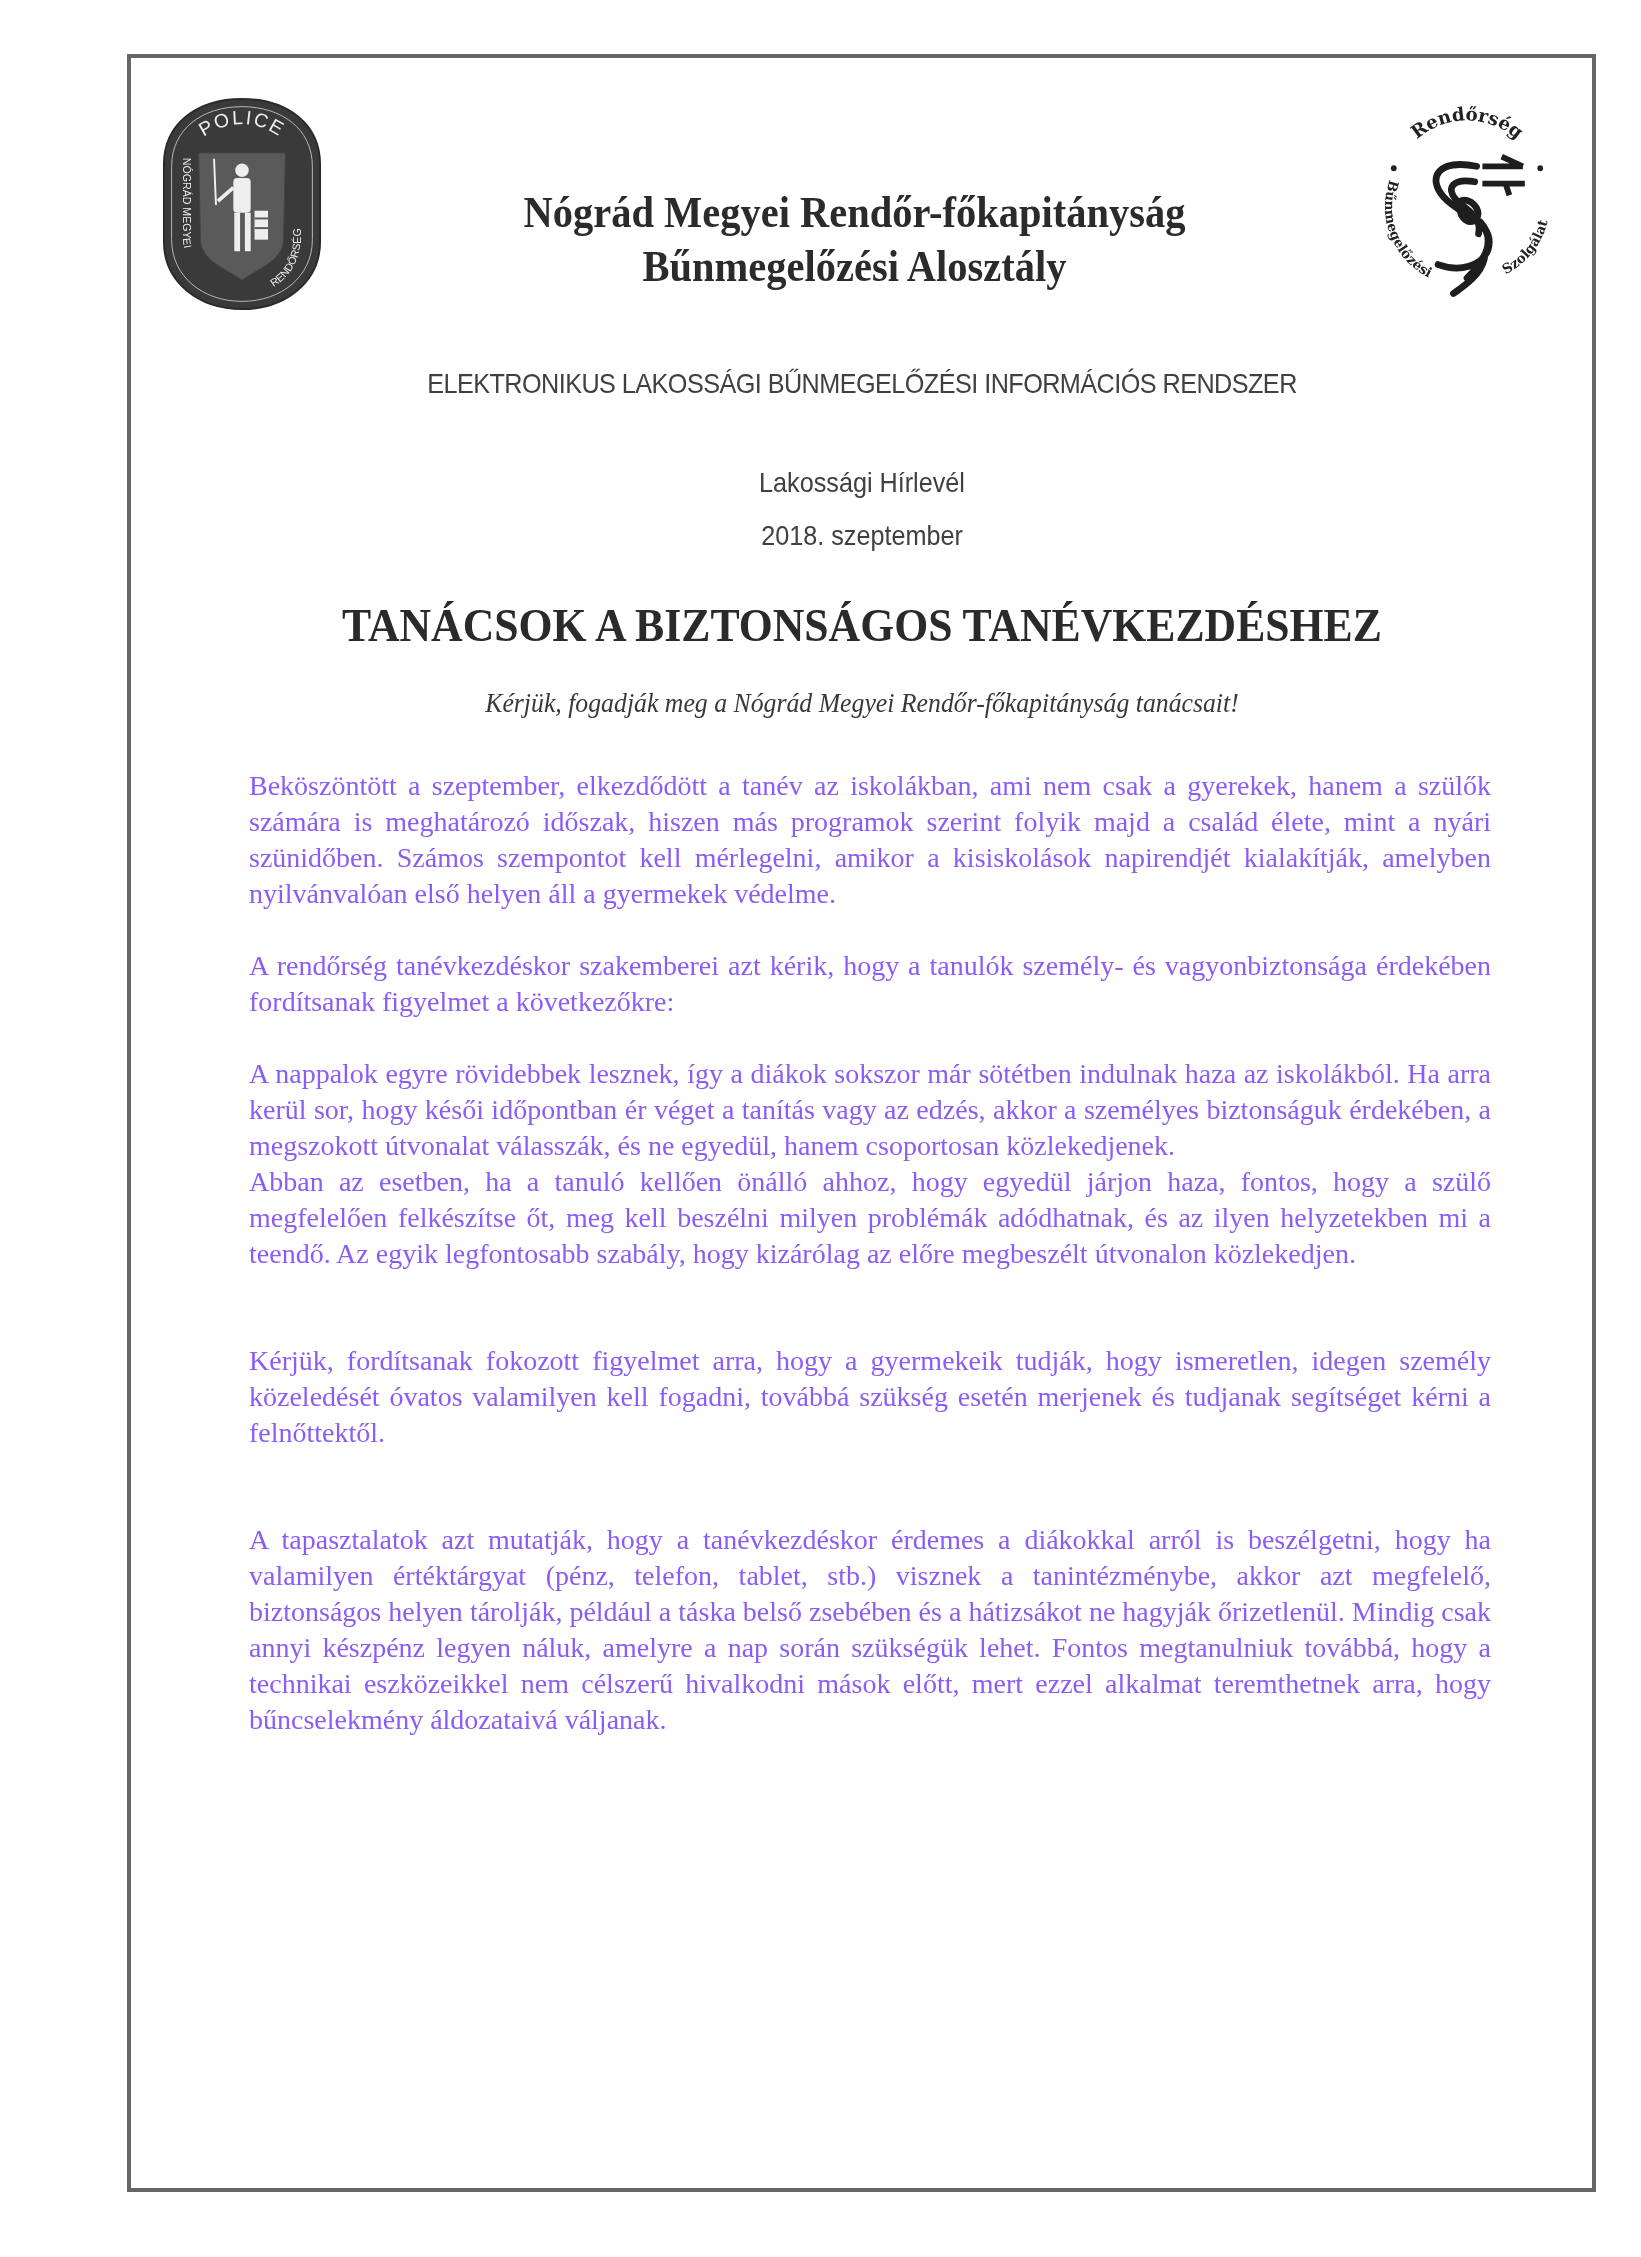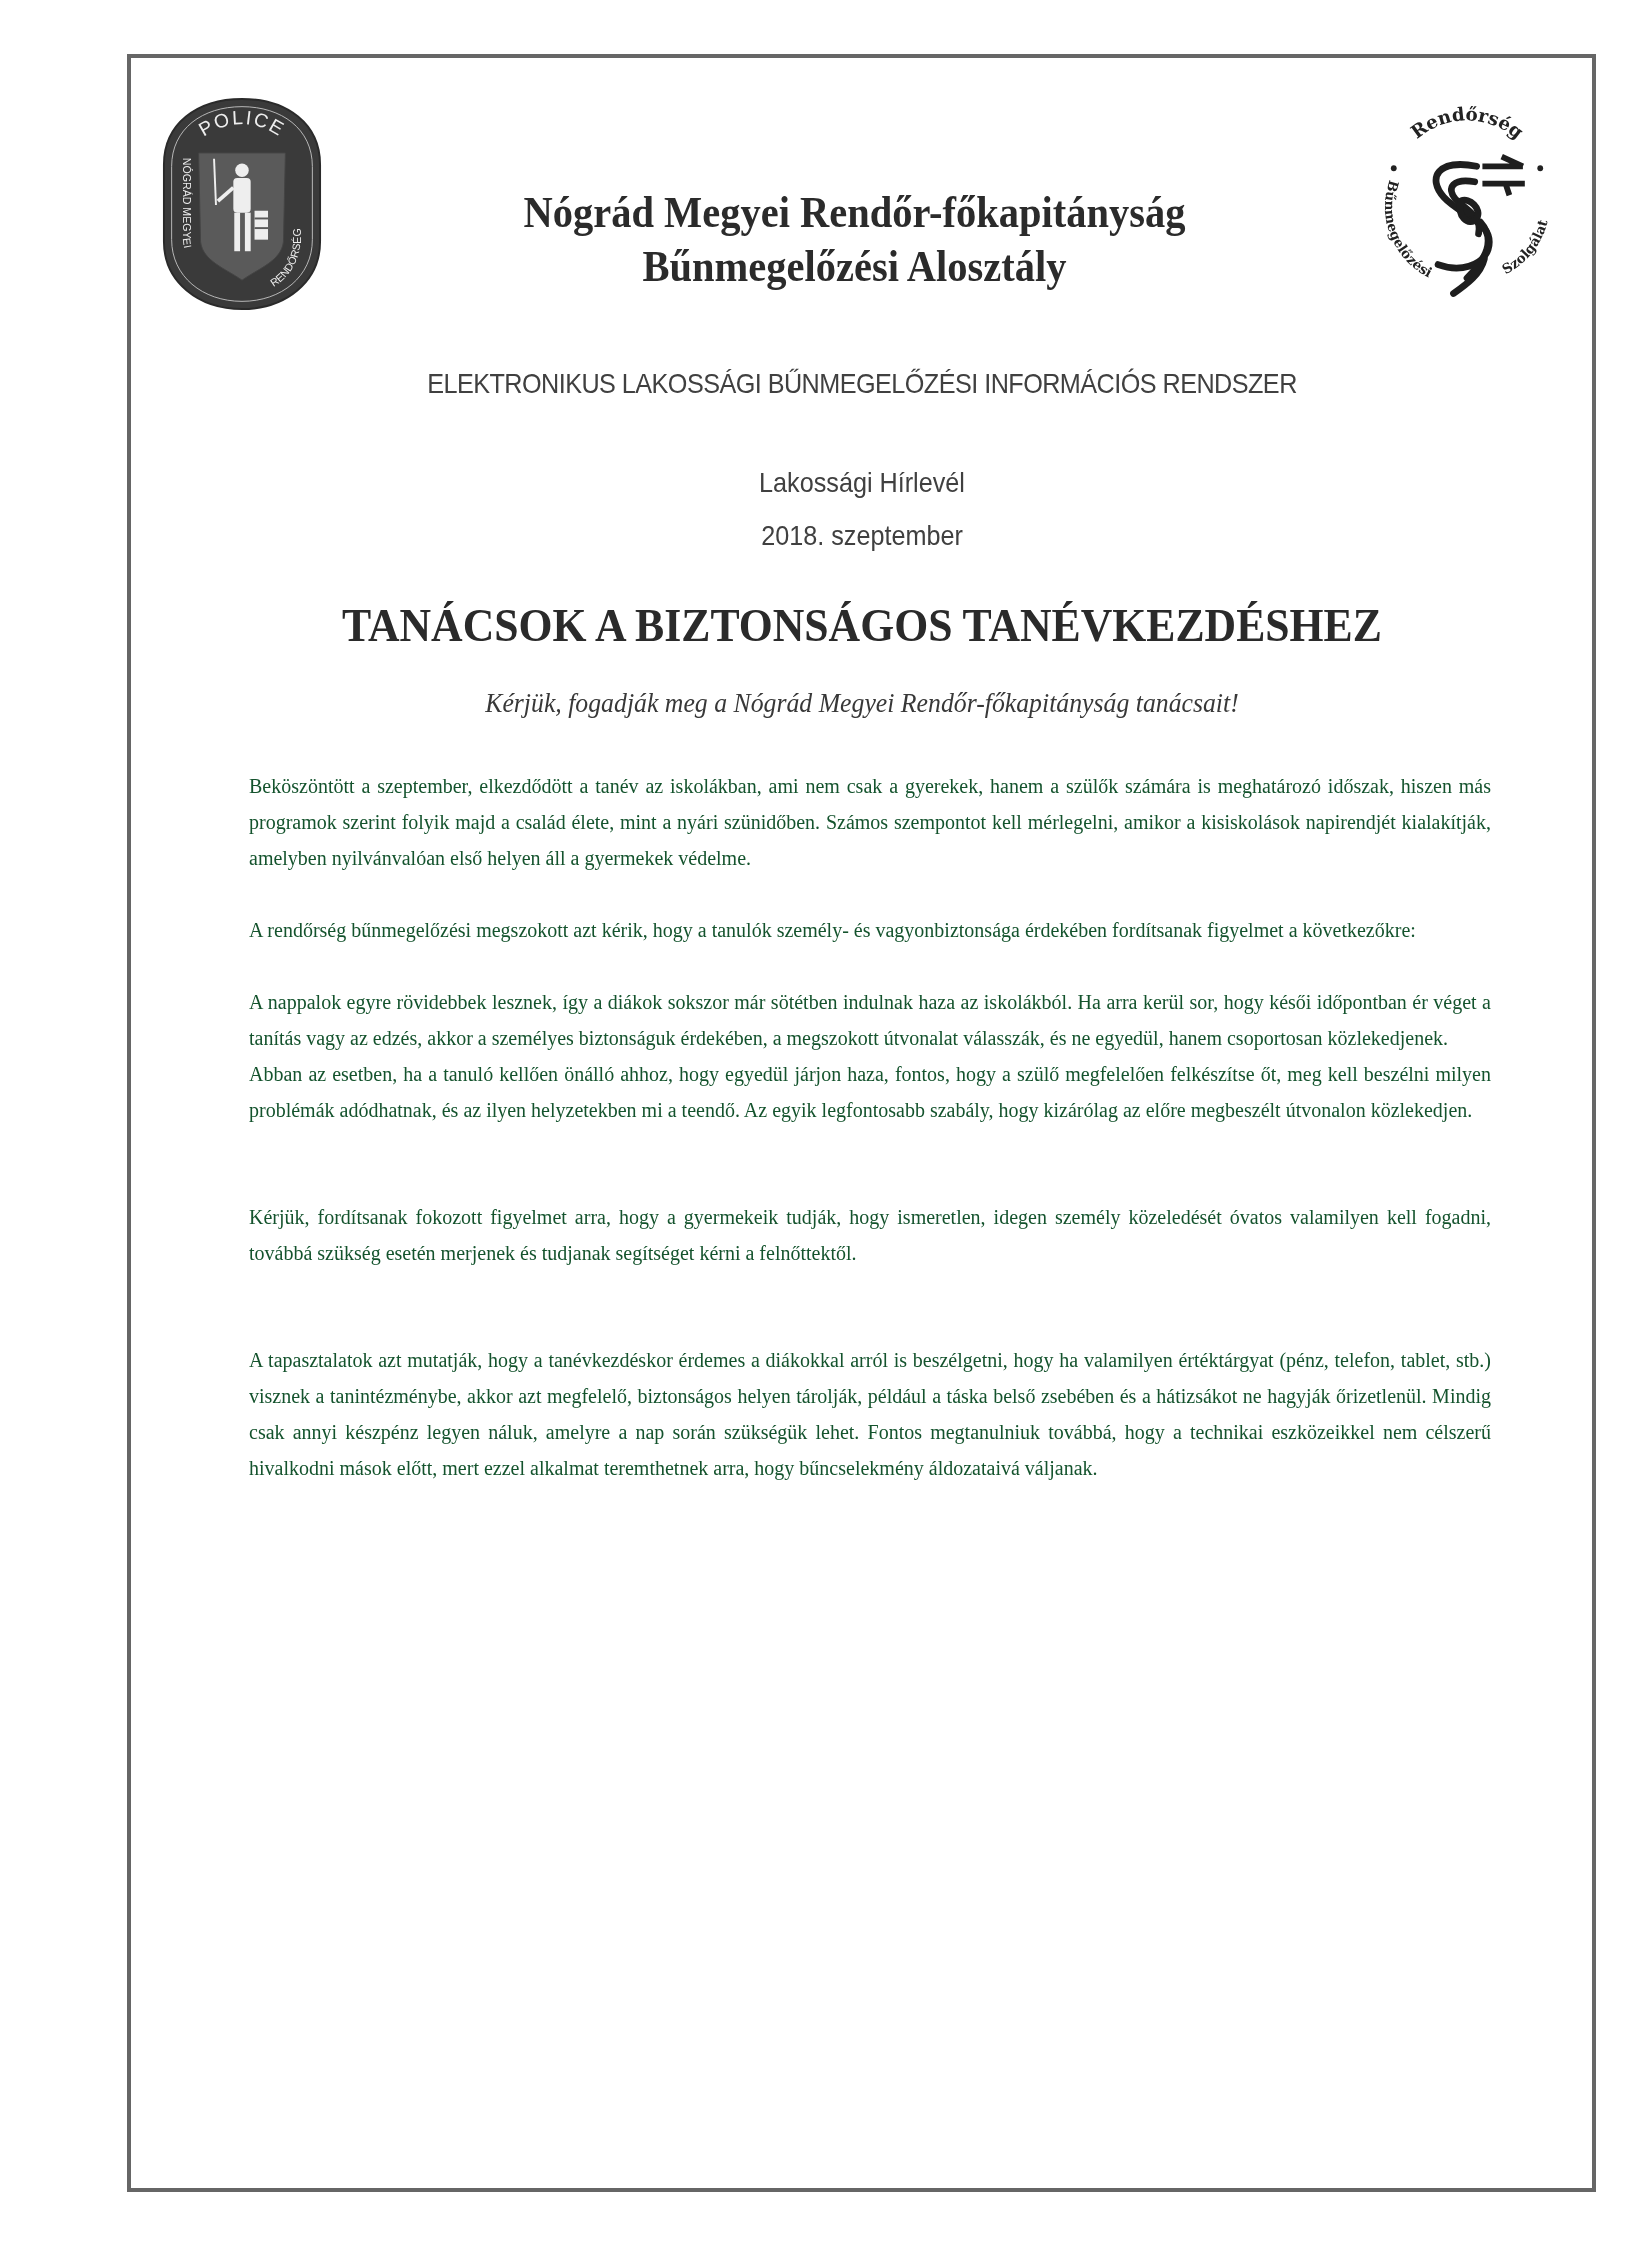--- a/index.html
+++ b/index.html
@@ -28,21 +28,21 @@
     font-family: "Liberation Serif", serif; font-weight: bold; font-size: 46px; color: #2a2a2a;
     transform: scaleX(0.95); transform-origin: center top;
   }
   .intro {
     position: absolute; left: 127px; width: 1470px; top: 687px; text-align: center;
     font-family: "Liberation Serif", serif; font-style: italic; font-size: 28px; color: #383838;
     transform: scaleX(0.92); transform-origin: center top;
   }
   .body {
     position: absolute; left: 249px; width: 1242px; top: 768px;
-    font-family: "Liberation Serif", serif; font-size: 20px; line-height: 36px; color: #14532d;
+    font-family: "Liberation Serif", serif; font-size: 28px; line-height: 36px; color: #8b5cf6;
     text-align: justify;
   }
   .body p { margin: 0; }
   .gap1 { margin-top: 36px !important; }
   .gap2 { margin-top: 71px !important; }
   .gap0 { margin-top: 0 !important; }
 </style>
 </head>
 <body>
 
@@ -115,19 +115,19 @@
   <div>Lakossági Hírlevél</div>
   <div>2018. szeptember</div>
 </div>
 
 <div class="headline">TANÁCSOK A BIZTONSÁGOS TANÉVKEZDÉSHEZ</div>
 
 <div class="intro">Kérjük, fogadják meg a Nógrád Megyei Rendőr-főkapitányság tanácsait!</div>
 
 <div class="body">
   <p class="gap0">Beköszöntött a szeptember, elkezdődött a tanév az iskolákban, ami nem csak a gyerekek, hanem a szülők számára is meghatározó időszak, hiszen más programok szerint folyik majd a család élete, mint a nyári szünidőben. Számos szempontot kell mérlegelni, amikor a kisiskolások napirendjét kialakítják, amelyben nyilvánvalóan első helyen áll a gyermekek védelme.</p>
-  <p class="gap1">A rendőrség bűnmegelőzési megszokott azt kérik, hogy a tanulók személy- és vagyonbiztonsága érdekében fordítsanak figyelmet a következőkre:</p>
+  <p class="gap1">A rendőrség tanévkezdéskor szakemberei azt kérik, hogy a tanulók személy- és vagyonbiztonsága érdekében fordítsanak figyelmet a következőkre:</p>
   <p class="gap1">A nappalok egyre rövidebbek lesznek, így a diákok sokszor már sötétben indulnak haza az iskolákból. Ha arra kerül sor, hogy késői időpontban ér véget a tanítás vagy az edzés, akkor a személyes biztonságuk érdekében, a megszokott útvonalat válasszák, és ne egyedül, hanem csoportosan közlekedjenek.</p>
   <p class="gap0">Abban az esetben, ha a tanuló kellően önálló ahhoz, hogy egyedül járjon haza, fontos, hogy a szülő megfelelően felkészítse őt, meg kell beszélni milyen problémák adódhatnak, és az ilyen helyzetekben mi a teendő. Az egyik legfontosabb szabály, hogy kizárólag az előre megbeszélt útvonalon közlekedjen.</p>
   <p class="gap2">Kérjük, fordítsanak fokozott figyelmet arra, hogy a gyermekeik tudják, hogy ismeretlen, idegen személy közeledését óvatos valamilyen kell fogadni, továbbá szükség esetén merjenek és tudjanak segítséget kérni a felnőttektől.</p>
   <p class="gap2">A tapasztalatok azt mutatják, hogy a tanévkezdéskor érdemes a diákokkal arról is beszélgetni, hogy ha valamilyen értéktárgyat (pénz, telefon, tablet, stb.) visznek a tanintézménybe, akkor azt megfelelő, biztonságos helyen tárolják, például a táska belső zsebében és a hátizsákot ne hagyják őrizetlenül. Mindig csak annyi készpénz legyen náluk, amelyre a nap során szükségük lehet. Fontos megtanulniuk továbbá, hogy a technikai eszközeikkel nem célszerű hivalkodni mások előtt, mert ezzel alkalmat teremthetnek arra, hogy bűncselekmény áldozataivá váljanak.</p>
 </div>
 
 
 </body></html>

